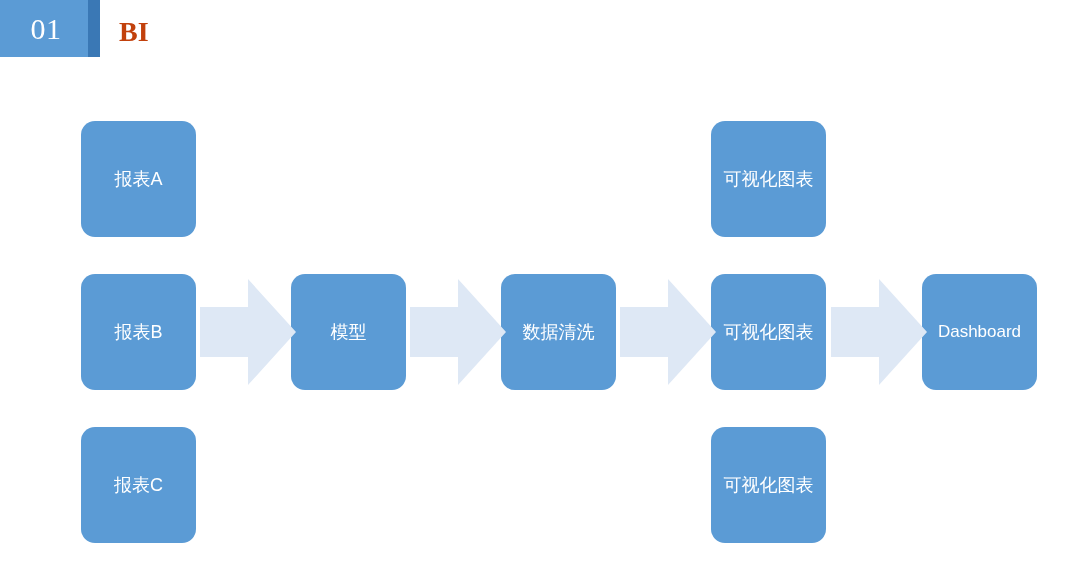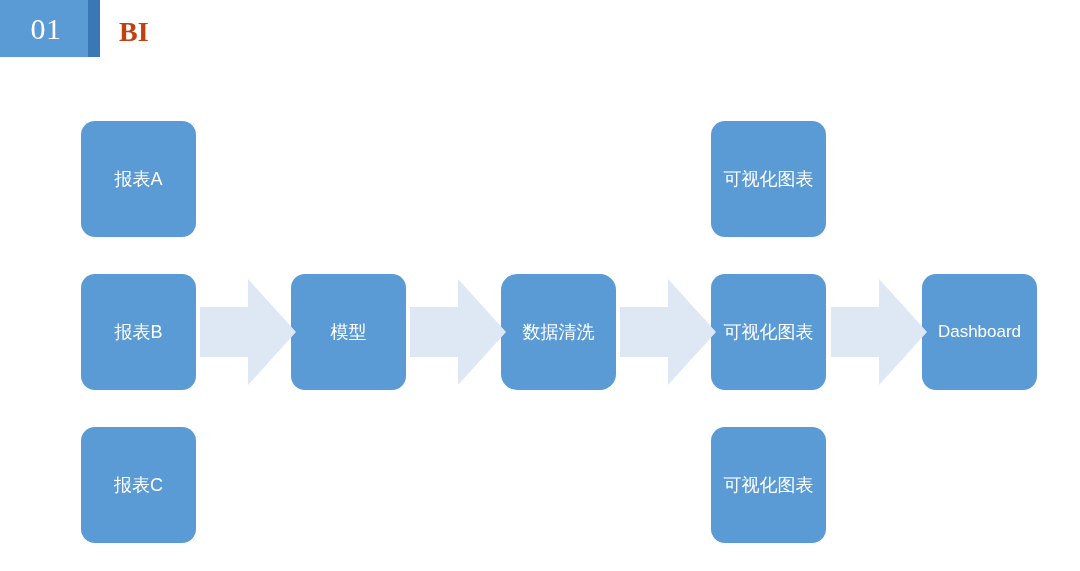--- a/index.html
+++ b/index.html
@@ -106,21 +106,21 @@
   <div class="header-title" style="color: #c2410c;">BI</div>
 
   <div class="node" style="left: 81px; top: 121px; background: rgb(91, 155, 213); color: rgb(255, 255, 255);">报表A</div>
 
   <div class="node" style="left: 711px; top: 121px; background: rgb(91, 155, 213); color: rgb(255, 255, 255);">可视化图表</div>
 
   <div class="node" style="left: 81px; top: 274px; background: rgb(91, 155, 213); color: rgb(255, 255, 255);">报表B</div>
 
   <div class="node" style="left: 291px; top: 274px; background: rgb(91, 155, 213); color: rgb(255, 255, 255);">模型</div>
 
-  <div class="node" style="left: 501px; top: 274px; background: rgb(91, 155, 213); color: rgb(255, 255, 255); border-radius: 16px;">数据清洗</div>
+  <div class="node" style="left: 501px; top: 274px; background: rgb(91, 155, 213); color: rgb(255, 255, 255);">数据清洗</div>
 
   <div class="node" style="left: 711px; top: 274px; background: rgb(91, 155, 213); color: rgb(255, 255, 255);">可视化图表</div>
 
   <div class="node" style="left: 81px; top: 427px; background: rgb(91, 155, 213); color: rgb(255, 255, 255);">报表C</div>
 
   <div class="node latin" style="left: 922px; top: 274px; background: rgb(91, 155, 213); color: rgb(255, 255, 255);">Dashboard</div>
 
   <div class="node" style="left: 711px; top: 427px; background: rgb(91, 155, 213); color: rgb(255, 255, 255);">可视化图表</div>
 
   <div class="arrow" style="left:200px; top:279px;">

